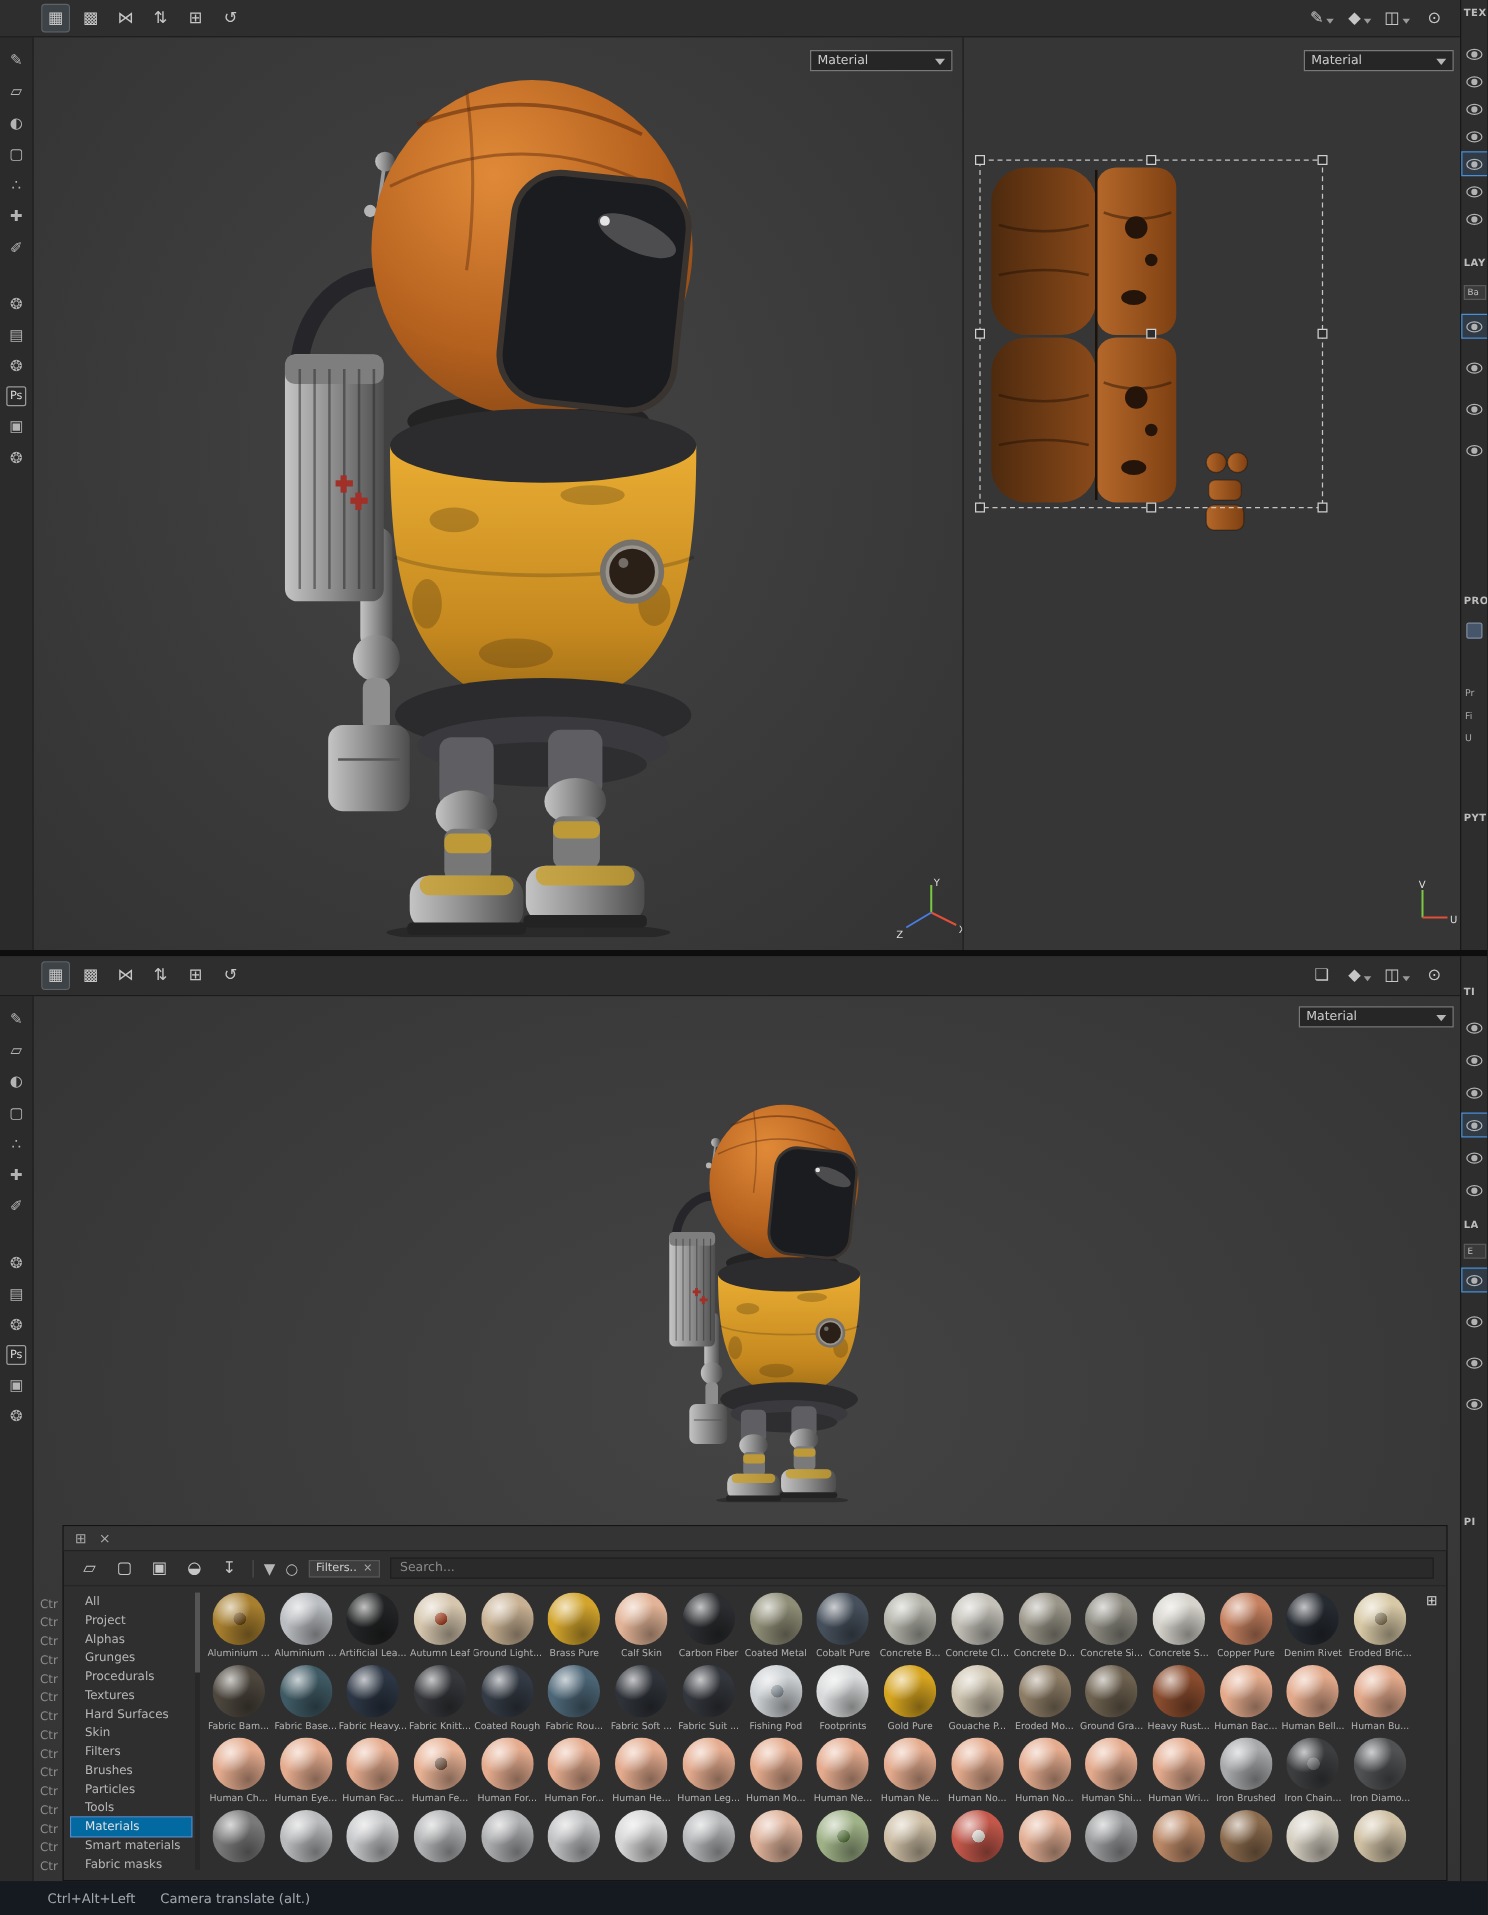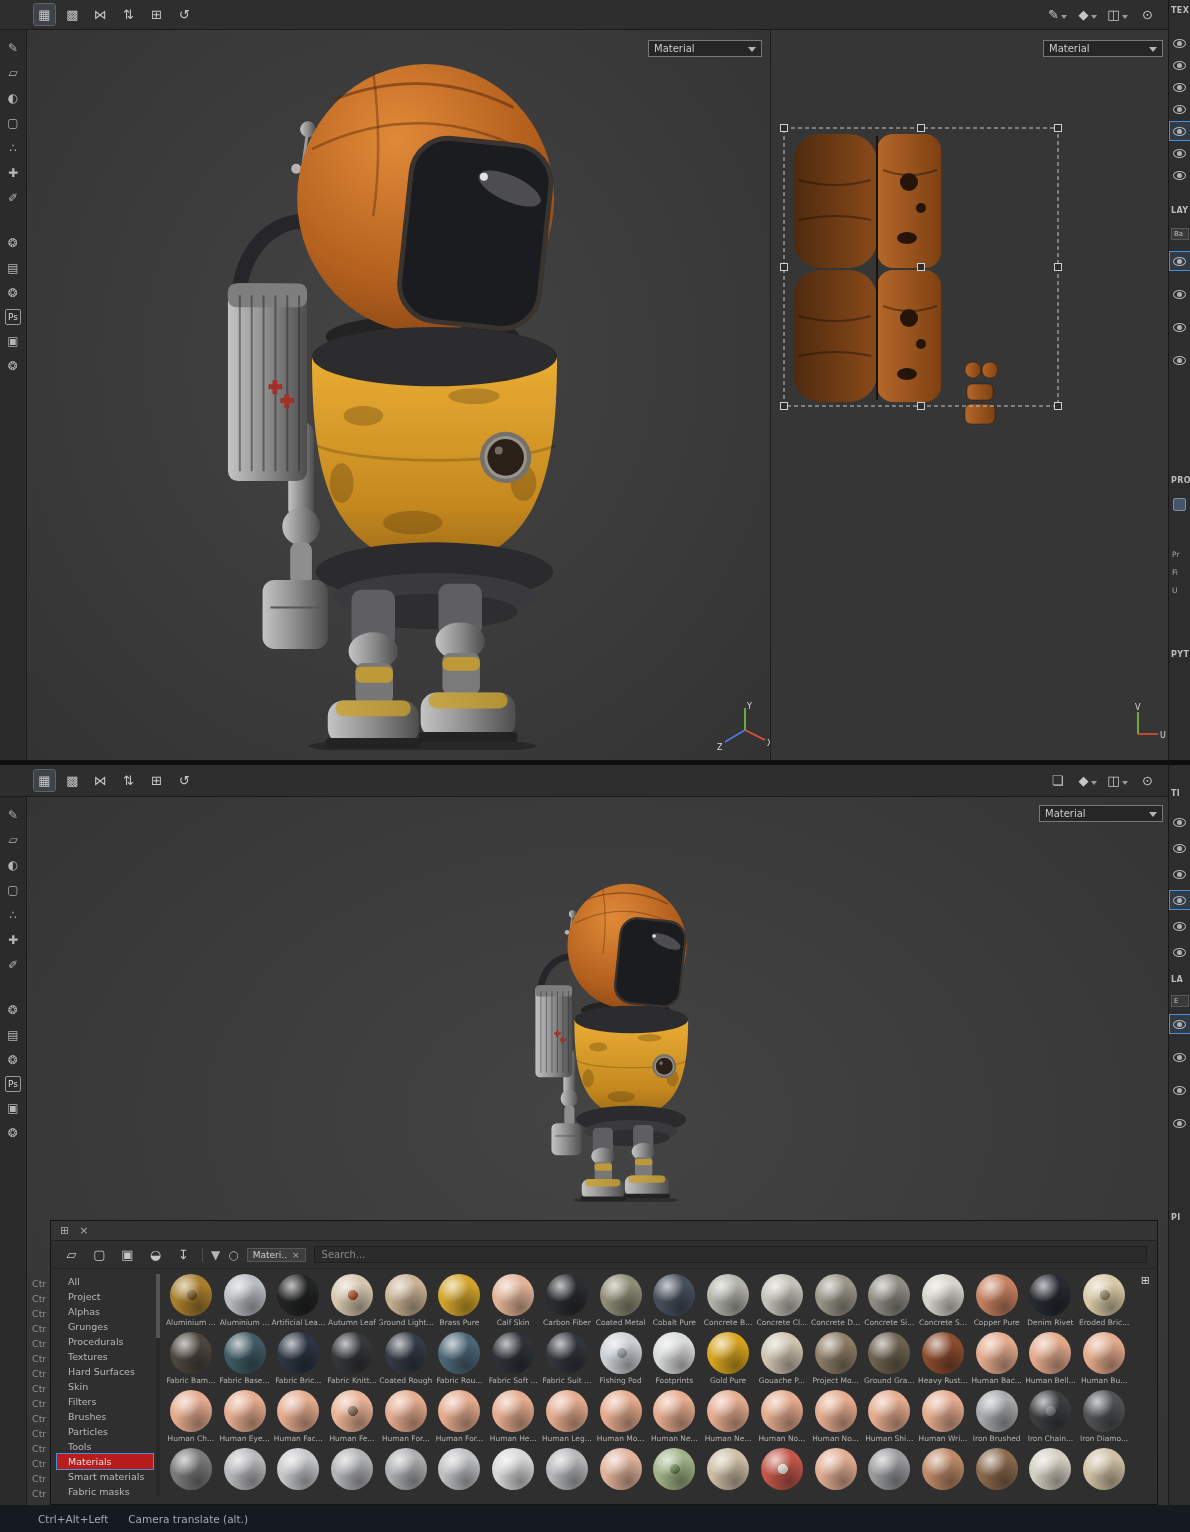--- a/index.html
+++ b/index.html
@@ -62,21 +62,21 @@
   .shelf-toolbar { height:28px; display:flex; align-items:center; gap:8px; padding:0 10px; border-bottom:1px solid #262626; }
   .sti { color:#b5b5b5; font-size:12px; }
   .sep-v { width:1px; height:14px; background:#4c4c4c; }
   .chip { background:#3d3d3d; border:1px solid #565656; color:#cfcfcf; font-size:9px; padding:1px 5px; display:flex; gap:5px; align-items:center; }
   .chip .x { color:#aaaaaa; }
   .search { flex:1; background:#2a2a2a; border:1px solid #1f1f1f; height:17px; font-size:10px; color:#cccccc; padding:0 7px; font-family:inherit; }
   .search::placeholder { color:#8a8a8a; }
   .shelf-body { position:relative; flex:1; overflow:hidden; }
   .cats { position:absolute; left:6px; top:5px; width:96px; }
   .cat { height:15px; font-size:9.5px; color:#b8b8b8; padding-left:11px; display:flex; align-items:center; white-space:nowrap; }
-  .cat.sel { outline:1px solid #4a90d9; background:#b91c1c; color:#e0e0e0; }
+  .cat.sel { outline:1px solid #4a90d9; background:#0369a1; color:#e0e0e0; }
   .cat-scroll { position:absolute; left:105px; top:5px; width:4px; height:222px; background:#282828; }
   .cat-scroll::before { content:""; position:absolute; top:0; left:0; width:4px; height:64px; background:#555555; }
   .grid { position:absolute; left:113px; top:1px; right:26px; display:grid; grid-template-columns:repeat(18,1fr); }
   .thumb { height:58px; display:flex; flex-direction:column; align-items:center; padding-top:4px; overflow:hidden; }
   .sphere { width:42px; height:42px; border-radius:50%; flex:none; }
   .tlabel { font-size:7.5px; color:#b2b2b2; margin-top:2px; max-width:56px; overflow:hidden; white-space:nowrap; }
   .grid-icon { position:absolute; right:7px; top:5px; color:#d8d8d8; font-size:11px; }
 
   .ctr-col { position:absolute; left:32px; top:513px; z-index:5; }
   .ctr-col div { font-size:9.5px; color:#8d8d8d; height:15px; }
@@ -464,21 +464,21 @@
             <div class="tbi">▱</div>
             <div class="tbi">▢</div>
             <div class="tbi">▣</div>
             <div class="tbi">◒</div>
             <div class="tbi">↧</div>
           </span>
         <span class="sep-v"></span>
         <span class="sti">▼</span>
         <span class="sti">○</span>
         <span class="chip">
-          <span>Materi..</span>
+          <span>Filters..</span>
           <span class="x">×</span>
         </span>
         <input class="search" type="text" placeholder="Search..." style="">
       </div>
       <div class="shelf-body">
         <div class="cats">
             <div class="cat">All</div>
             <div class="cat">Project</div>
             <div class="cat">Alphas</div>
             <div class="cat">Grunges</div>
@@ -571,21 +571,21 @@
             <div class="thumb">
               <div class="sphere" style="background: radial-gradient(circle at 34% 28%, rgba(255, 255, 255, 0.72), rgba(255, 255, 255, 0) 40%), radial-gradient(circle at 68% 80%, rgba(0, 0, 0, 0.42), rgba(0, 0, 0, 0) 55%), rgb(76, 70, 61);"></div>
               <div class="tlabel">Fabric Bam...</div>
             </div>
             <div class="thumb">
               <div class="sphere" style="background: radial-gradient(circle at 34% 28%, rgba(255, 255, 255, 0.72), rgba(255, 255, 255, 0) 40%), radial-gradient(circle at 68% 80%, rgba(0, 0, 0, 0.42), rgba(0, 0, 0, 0) 55%), rgb(63, 90, 100);"></div>
               <div class="tlabel">Fabric Base...</div>
             </div>
             <div class="thumb">
               <div class="sphere" style="background: radial-gradient(circle at 34% 28%, rgba(255, 255, 255, 0.72), rgba(255, 255, 255, 0) 40%), radial-gradient(circle at 68% 80%, rgba(0, 0, 0, 0.42), rgba(0, 0, 0, 0) 55%), rgb(44, 54, 68);"></div>
-              <div class="tlabel">Fabric Bric...</div>
+              <div class="tlabel">Fabric Heavy...</div>
             </div>
             <div class="thumb">
               <div class="sphere" style="background: radial-gradient(circle at 34% 28%, rgba(255, 255, 255, 0.72), rgba(255, 255, 255, 0) 40%), radial-gradient(circle at 68% 80%, rgba(0, 0, 0, 0.42), rgba(0, 0, 0, 0) 55%), rgb(54, 55, 59);"></div>
               <div class="tlabel">Fabric Knitt...</div>
             </div>
             <div class="thumb">
               <div class="sphere" style="background: radial-gradient(circle at 34% 28%, rgba(255, 255, 255, 0.72), rgba(255, 255, 255, 0) 40%), radial-gradient(circle at 68% 80%, rgba(0, 0, 0, 0.42), rgba(0, 0, 0, 0) 55%), rgb(52, 59, 69);"></div>
               <div class="tlabel">Coated Rough</div>
             </div>
             <div class="thumb">
@@ -611,21 +611,21 @@
             <div class="thumb">
               <div class="sphere" style="background: radial-gradient(circle at 34% 28%, rgba(255, 255, 255, 0.72), rgba(255, 255, 255, 0) 40%), radial-gradient(circle at 68% 80%, rgba(0, 0, 0, 0.42), rgba(0, 0, 0, 0) 55%), rgb(214, 164, 31);"></div>
               <div class="tlabel">Gold Pure</div>
             </div>
             <div class="thumb">
               <div class="sphere" style="background: radial-gradient(circle at 34% 28%, rgba(255, 255, 255, 0.72), rgba(255, 255, 255, 0) 40%), radial-gradient(circle at 68% 80%, rgba(0, 0, 0, 0.42), rgba(0, 0, 0, 0) 55%), rgb(206, 196, 176);"></div>
               <div class="tlabel">Gouache P...</div>
             </div>
             <div class="thumb">
               <div class="sphere" style="background: radial-gradient(circle at 34% 28%, rgba(255, 255, 255, 0.72), rgba(255, 255, 255, 0) 40%), radial-gradient(circle at 68% 80%, rgba(0, 0, 0, 0.42), rgba(0, 0, 0, 0) 55%), rgb(140, 124, 101);"></div>
-              <div class="tlabel">Project Mo...</div>
+              <div class="tlabel">Eroded Mo...</div>
             </div>
             <div class="thumb">
               <div class="sphere" style="background: radial-gradient(circle at 34% 28%, rgba(255, 255, 255, 0.72), rgba(255, 255, 255, 0) 40%), radial-gradient(circle at 68% 80%, rgba(0, 0, 0, 0.42), rgba(0, 0, 0, 0) 55%), rgb(110, 98, 80);"></div>
               <div class="tlabel">Ground Gra...</div>
             </div>
             <div class="thumb">
               <div class="sphere" style="background: radial-gradient(circle at 34% 28%, rgba(255, 255, 255, 0.72), rgba(255, 255, 255, 0) 40%), radial-gradient(circle at 68% 80%, rgba(0, 0, 0, 0.42), rgba(0, 0, 0, 0) 55%), rgb(138, 76, 46);"></div>
               <div class="tlabel">Heavy Rust...</div>
             </div>
             <div class="thumb">

